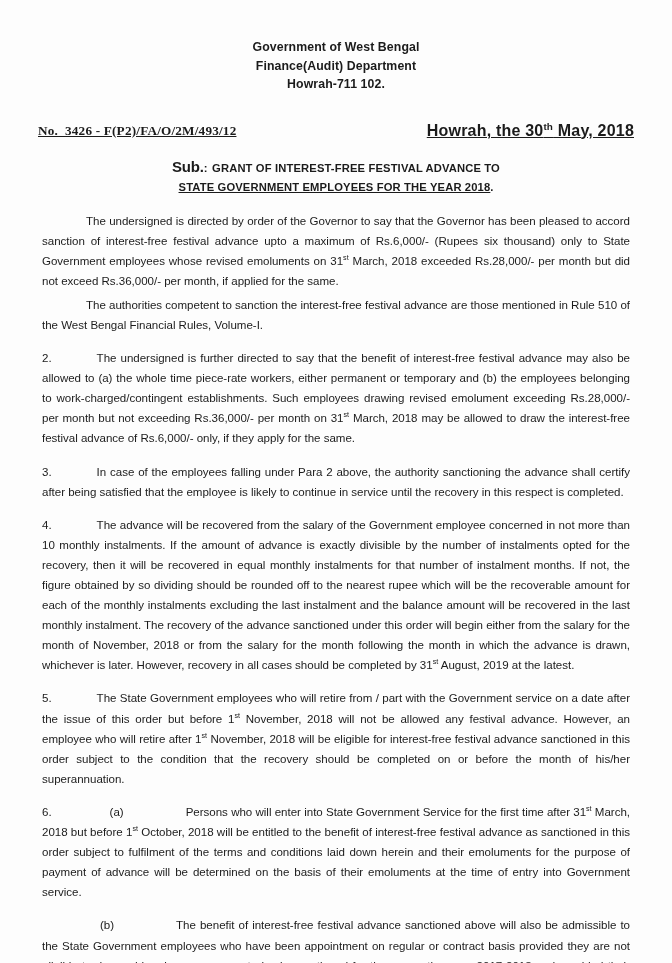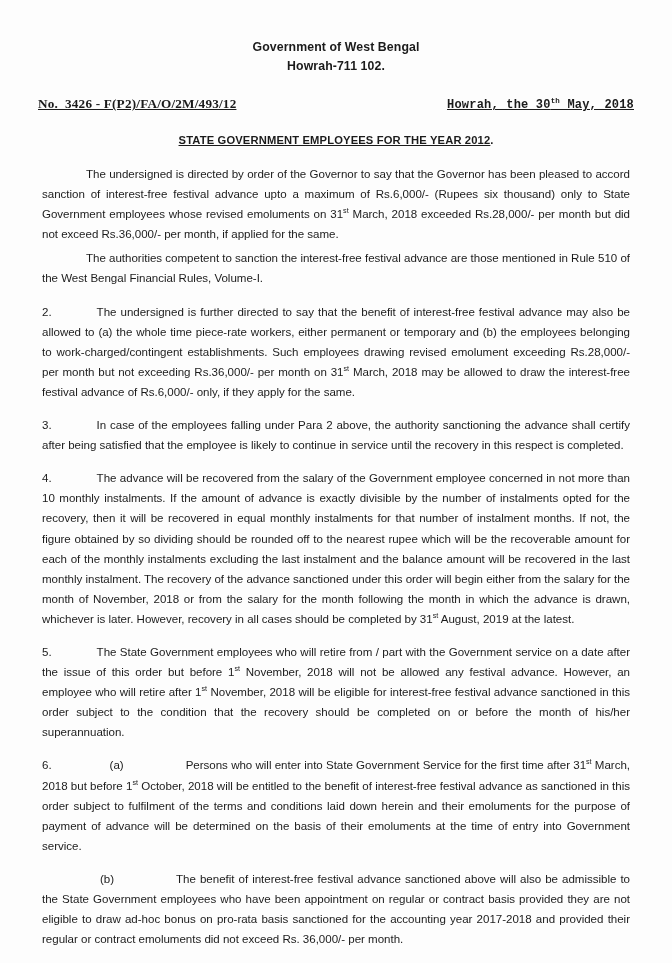--- a/index.html
+++ b/index.html
@@ -34,37 +34,37 @@
     font-weight: bold;
     font-size: 12.3px;
     line-height: 18.5px;
     letter-spacing: 0.1px;
   }
   .letterhead div { white-space: nowrap; }
   .u { }
 
   
   .refrow {
-    margin-top: 21px;
+    margin-top: 28px;
     display: flex;
     justify-content: space-between;
-    align-items: flex-end;
+    align-items: center;
   }
   .refno {
     font-family: "Liberation Serif", serif;
     font-weight: bold;
     font-size: 13.2px;
     text-decoration: underline;
     letter-spacing: 0.2px;
     white-space: nowrap;
   }
   .refdate {
-    font-family: Liberation Mono, monospace;
+    font-family: Liberation Sans, sans-serif;
     font-weight: bold;
-    font-size: 12px;
+    font-size: 16px;
     text-decoration: underline;
     letter-spacing: 0.2px;
     white-space: nowrap;
     padding-left: 7px;
   }
   .refdate sup, .sup {
     font-size: 0.62em;
     vertical-align: super;
     line-height: 0;
   }
@@ -115,30 +115,32 @@
   .tab-lg { display: inline-block; width: 62px; }
 </style>
 </head>
 <body>
 
 <div class="page">
   <div class="sheet">
 
     <div class="letterhead">
       <div>Government of West Bengal</div>
+      <div>Finance(Audit) Department</div>
       <div><span class="u">Howrah-711 102</span><span>.</span></div>
     </div>
 
     <div class="refrow">
       <div class="refno"><span>No.</span>&nbsp; <span>3426 - F(P2)/FA/O/2M/493/12</span></div>
       <div class="refdate"><span>Howrah, the 30</span><sup>th</sup><span> May, 2018</span></div>
     </div>
 
     <div class="subject">
-      <div><span class="sub-line2">STATE GOVERNMENT EMPLOYEES FOR THE YEAR 2012</span><span class="sub-dot">.</span></div>
+      <div><span class="sub-lead">Sub.</span><span class="sub-line1">:</span> <span class="sub-line1">GRANT OF INTEREST-FREE FESTIVAL ADVANCE TO</span></div>
+      <div><span class="sub-line2">STATE GOVERNMENT EMPLOYEES FOR THE YEAR 2018</span><span class="sub-dot">.</span></div>
     </div>
 
     <div class="body">
 
       <p class="para"><span class="indent"></span><span>The undersigned is directed by order of the Governor to say that the Governor has been pleased to accord sanction of interest-free festival advance upto a maximum of Rs.6,000/- (Rupees six thousand) only to State Government employees whose revised emoluments on 31</span><sup class="sup">st</sup><span> March, 2018 exceeded Rs.28,000/- per month but did not exceed Rs.36,000/- per month, if applied for the same.</span></p>
 
       <p class="para"><span class="indent"></span><span>The authorities competent to sanction the interest-free festival advance are those mentioned in Rule 510 of the West Bengal Financial Rules, Volume-I.</span></p>
 
       <p class="para gap"><span>2.</span><span class="tab-sm"></span><span>The undersigned is further directed to say that the benefit of interest-free festival advance may also be allowed to (a) the whole time piece-rate workers, either permanent or temporary and (b) the employees belonging to work-charged/contingent establishments. Such employees drawing revised emolument exceeding Rs.28,000/- per month but not exceeding Rs.36,000/- per month on 31</span><sup class="sup">st</sup><span> March, 2018 may be allowed to draw the interest-free festival advance of Rs.6,000/- only, if they apply for the same.</span></p>
 

